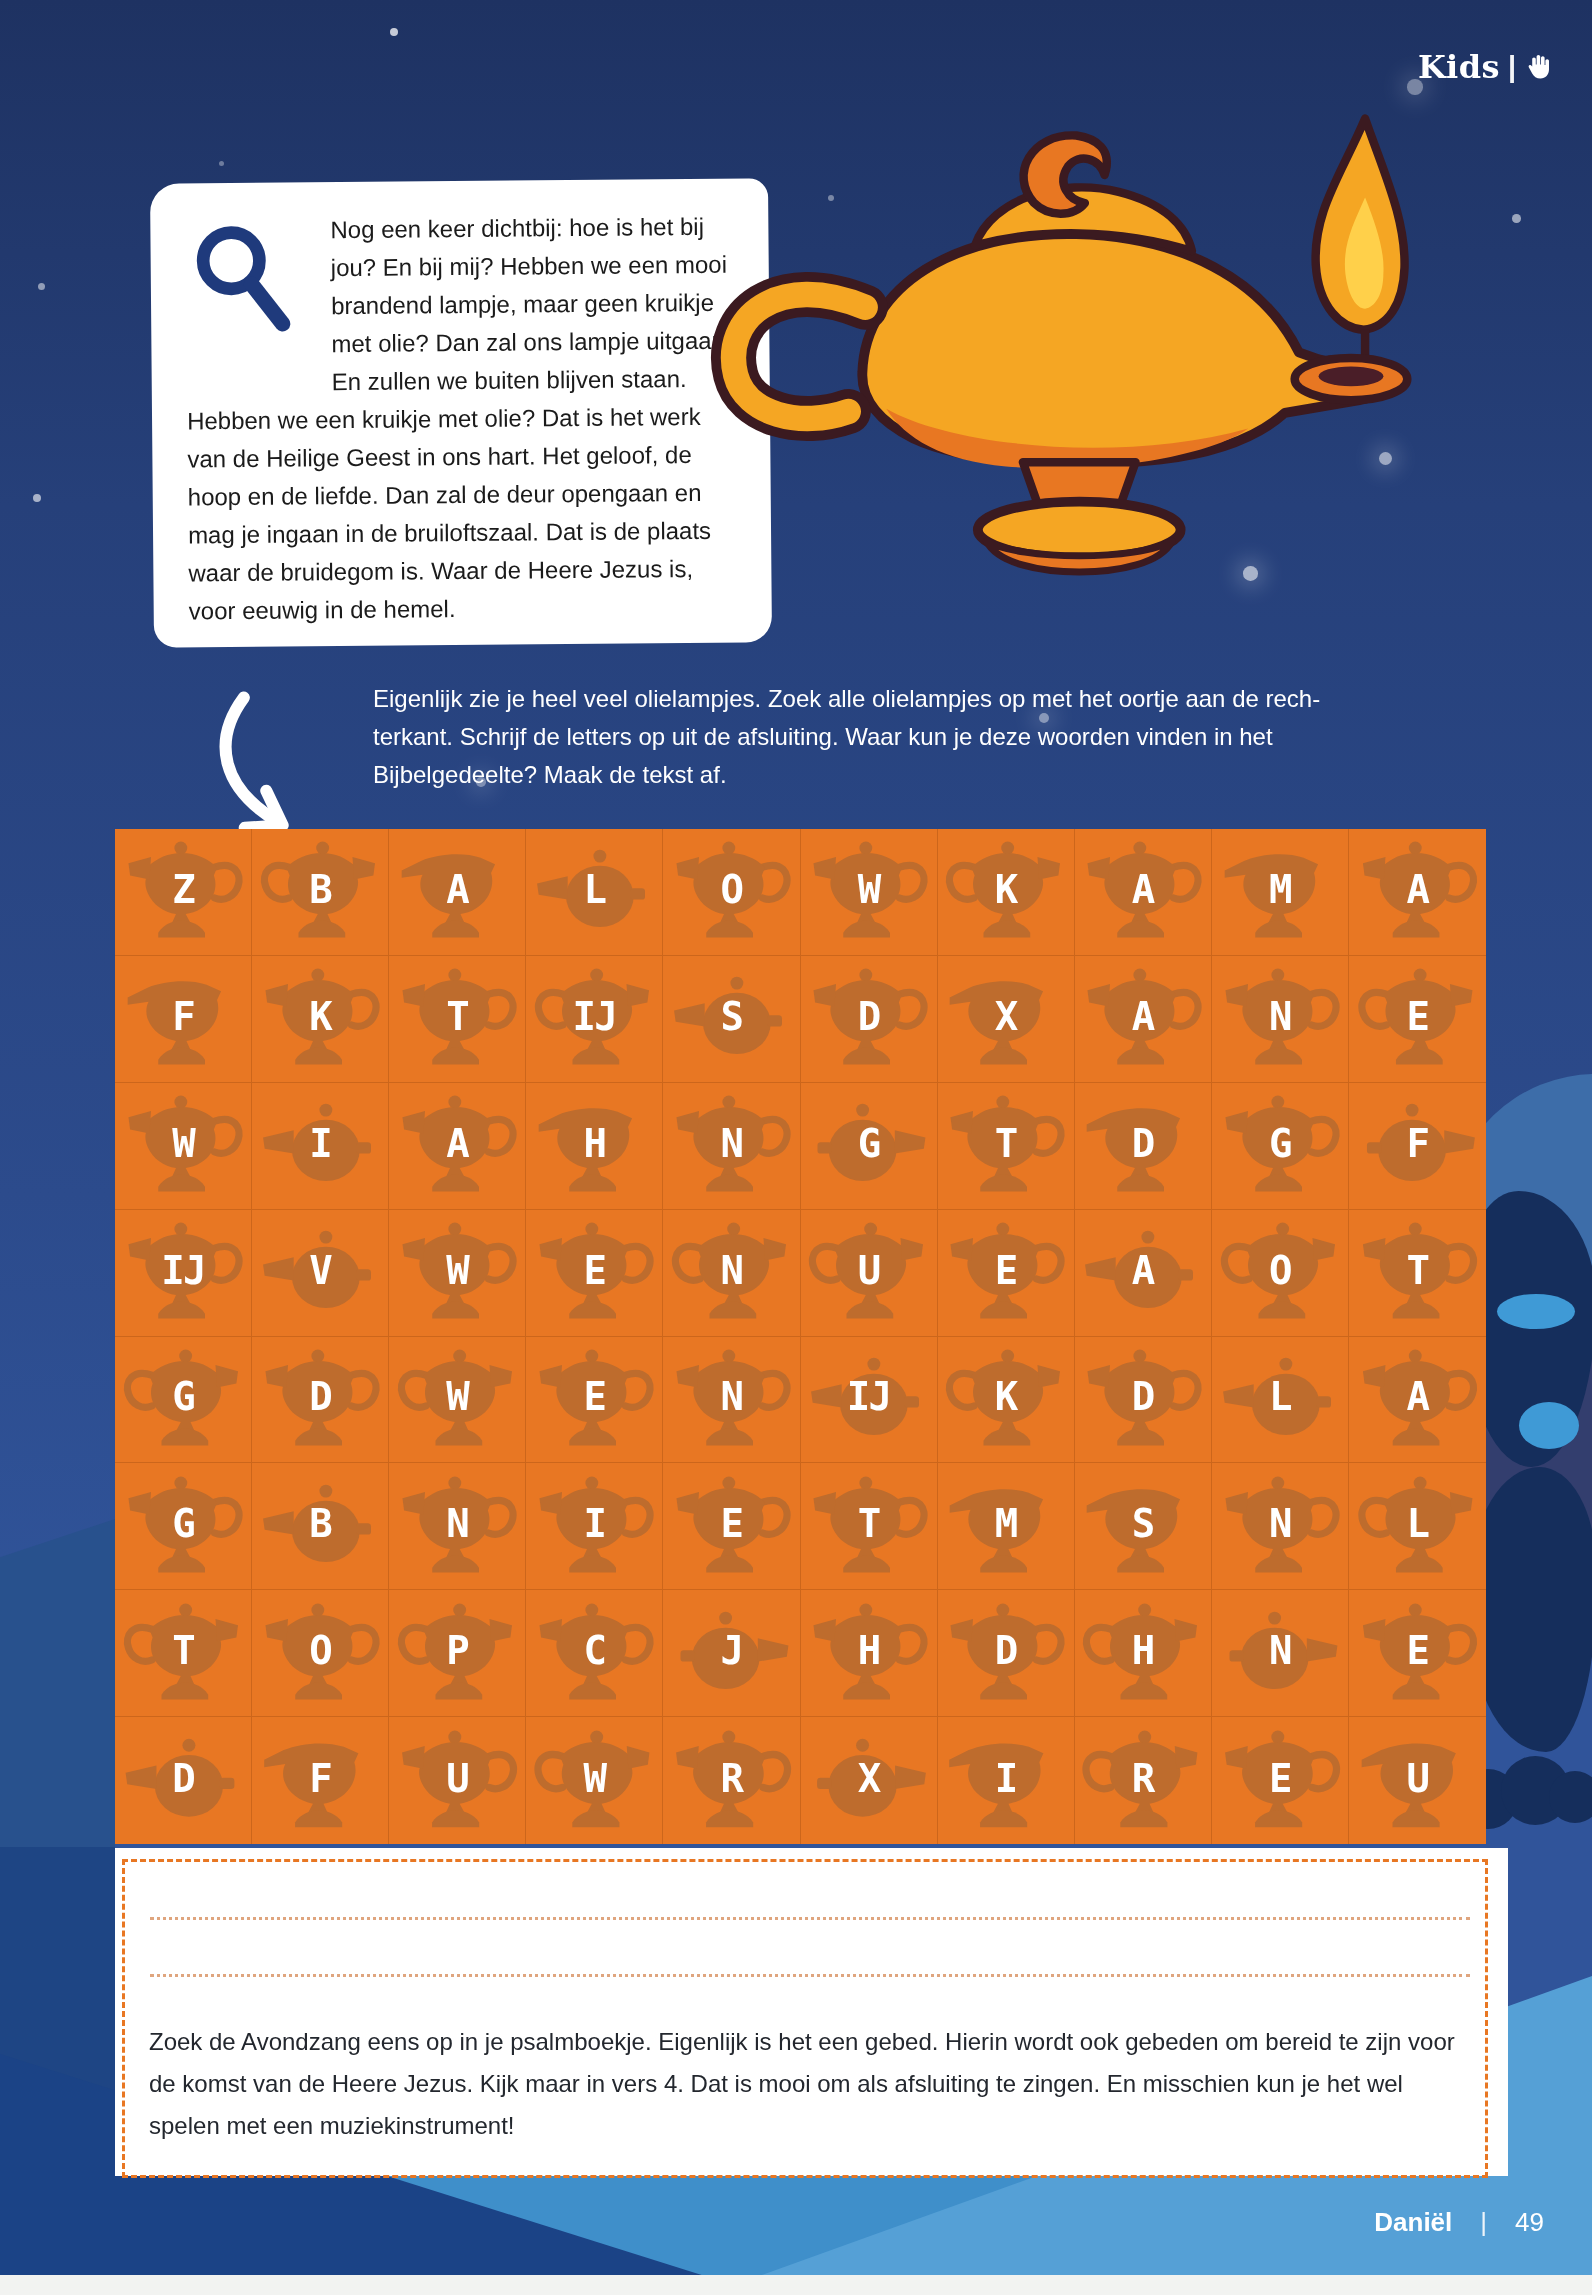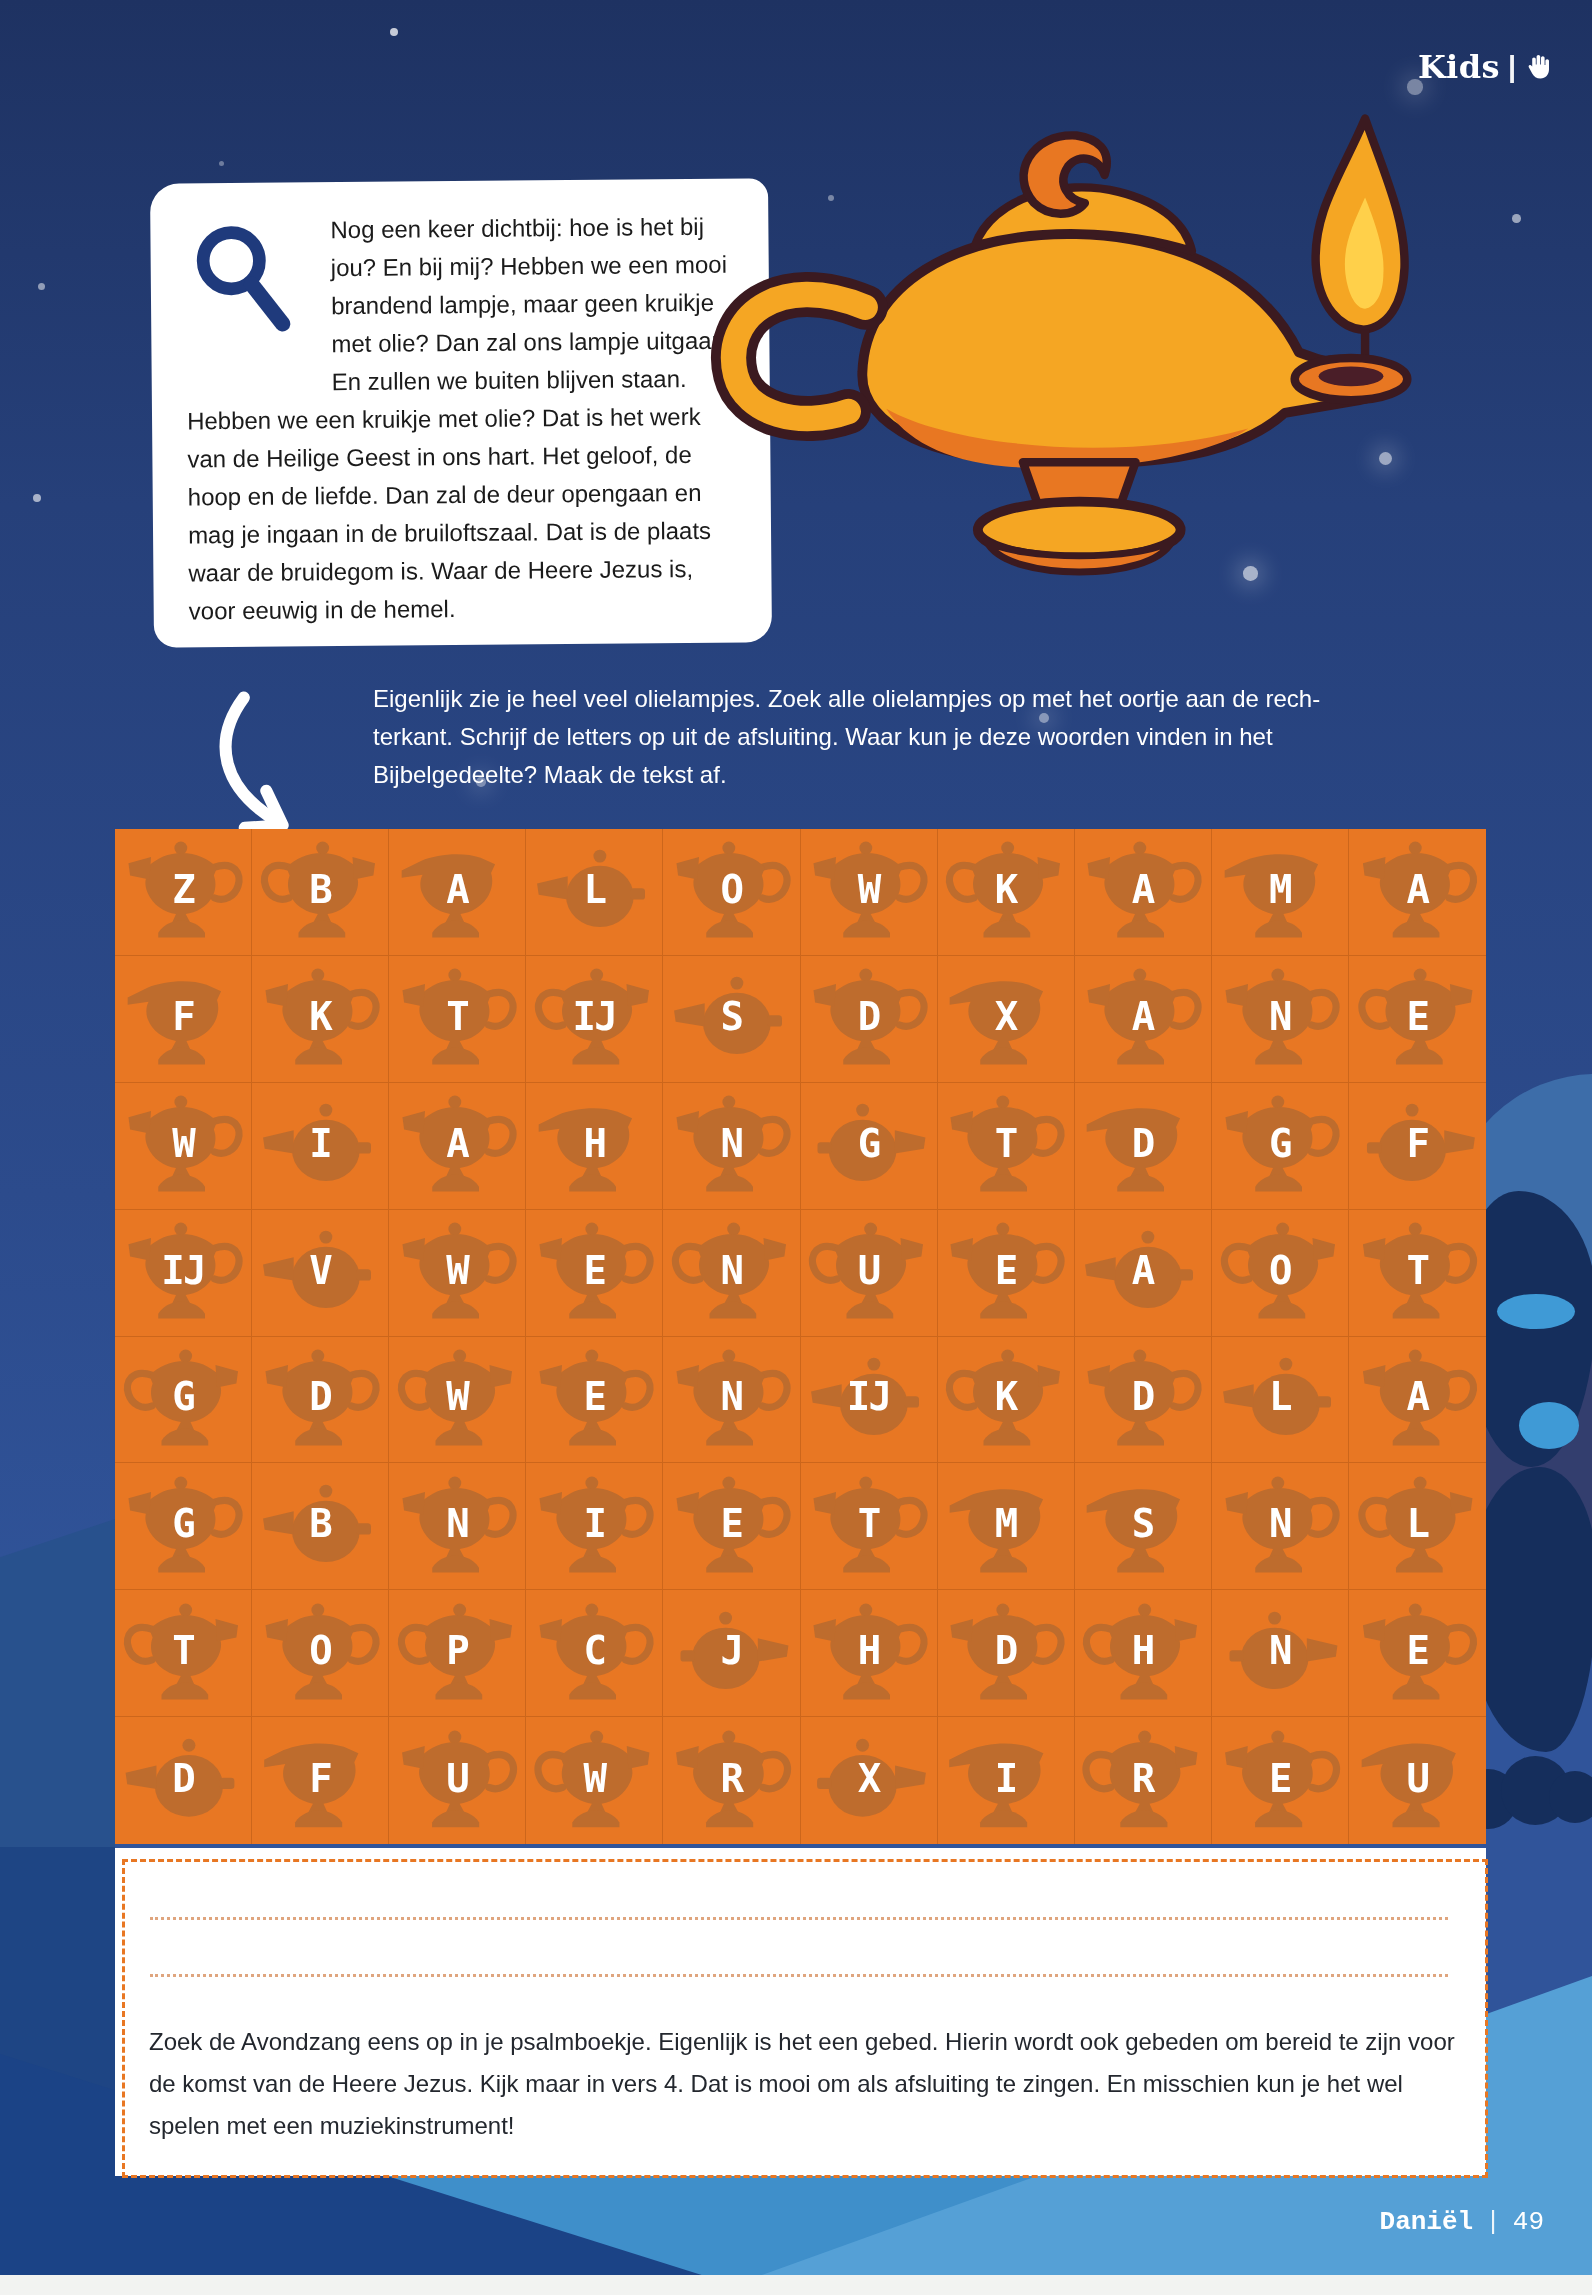--- a/index.html
+++ b/index.html
@@ -51,28 +51,28 @@
   .cell:nth-child(10n){border-right:none;}
   .cell:nth-child(n+71){border-bottom:none;}
   .lamp{position:absolute;left:5%;top:9%;width:90%;height:80%;color:var(--lamp-silhouette,#BE6C2D);}
   .lamp.flip{transform:scaleX(-1);}
   .cell-letter{
     position:absolute;left:0;right:0;top:50%;transform:translateY(-55%);
     text-align:center;color:#fff;font-family:"DejaVu Sans Mono", monospace;
     font-weight:700;font-size:39px;letter-spacing:-1.7px;
   }
   
-  .answer-box{position:absolute;left:115px;top:1848px;width:1371px;height:328px;background:#fff;}
+  .answer-box{position:absolute;left:115px;top:1848px;width:1371px;height:328px;background:#fff;padding-left:22px;}
   .dashed-frame{position:absolute;left:122px;top:1859px;width:1366px;height:319px;border:3.5px dashed var(--dash-orange,#E87723);box-sizing:border-box;pointer-events:none;}
   .write-line{position:absolute;left:35px;right:38px;height:0;border-top:3.5px dotted var(--dotted-line,#DFA57E);}
   .write-line.l1{top:69px;}
   .write-line.l2{top:126px;}
   .answer-text{position:absolute;left:34px;top:173px;width:1308px;color:#23272E;font-size:24px;line-height:42px;}
   
-  .footer{position:absolute;top:2207px;right:48px;color:#fff;font-family:Liberation Mono, monospace;font-size:26px;display:flex;gap:12px;align-items:center;}
+  .footer{position:absolute;top:2207px;right:48px;color:#fff;font-family:Liberation Sans, sans-serif;font-size:26px;display:flex;gap:28px;align-items:center;}
   .footer .label{font-weight:700;}
   .footer .divider{font-weight:400;opacity:.9;}
   svg{display:block;}
 </style>
 </head>
 <body>
 
 <svg width="0" height="0" style="position:absolute" aria-hidden="true">
   <defs>
     <symbol id="sym-goblet" viewBox="0 0 150 125">

